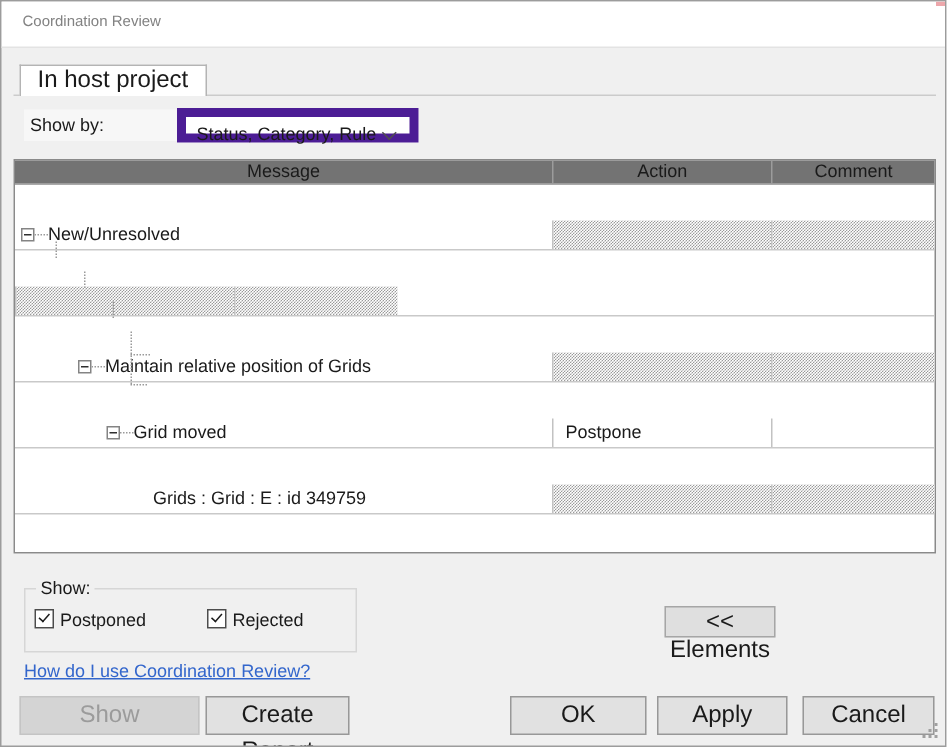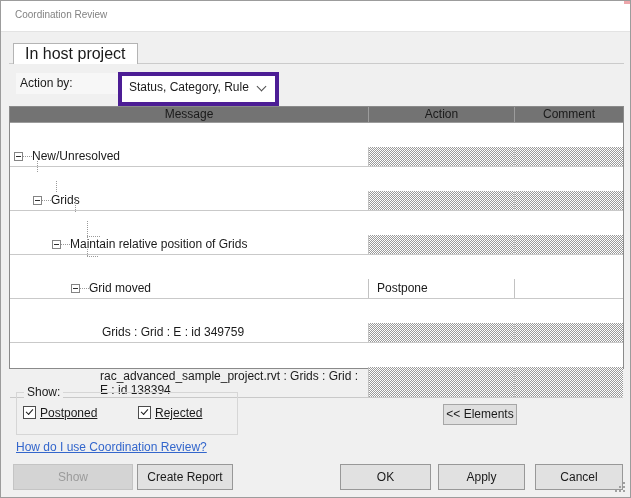--- a/index.html
+++ b/index.html
@@ -16,22 +16,22 @@
   .close-sliver { position:absolute; right:0; top:0; width:6px; height:3px; background:#eda7ab; }
 
   
   .tabline { position:absolute; left:8px; top:62px; width:615px; height:0; border-top:1px solid #cbcbcb; }
   .tab { position:absolute; left:12px; top:42px; height:21px; padding:0 11px; background:#ffffff;
          border:1px solid #b4b4b4; border-bottom:none; line-height:20px; font-size:16px; z-index:2; }
 
   
   .groupby-panel { position:absolute; left:15px; top:72px; width:103px; height:21px; background:#f7f7f7; }
   .groupby-panel span { position:absolute; left:4px; top:3px; }
-  .dropdown { position:absolute; left:117px; top:71px; width:161px; height:34px; background:#ffffff;
-              border:4px solid #4c1d95; }
+  .dropdown { position:absolute; left:117px; top:71px; width:161px; height:23px; background:#ffffff;
+              border:6px solid #4c1d95; }
   .dropdown .val { position:absolute; left:7px; top:4px; }
   .chev { position:absolute; right:10px; top:7px; width:7px; height:7px;
           border-right:1.5px solid #4f4f4f; border-bottom:1.5px solid #4f4f4f; transform:rotate(45deg); }
 
   
   .rtable { position:absolute; left:8px; top:105px; width:615px; height:263px; background:#ffffff;
             border:1px solid #8a8a8a; }
   .thead { display:flex; height:16px; background:#737373; border-bottom:1px solid #9c9c9c; }
   .thead .hc { line-height:15px; text-align:center; }
   .hc.c1 { width:358px; }
@@ -58,25 +58,25 @@
   .hs { position:absolute; top:9px; height:0; border-top:1px dotted #9a9a9a; }
   .vs { position:absolute; width:0; border-left:1px dotted #9a9a9a; }
   .ls { position:absolute; height:0; border-top:1px dotted #9a9a9a; }
 
   
   .showbox { position:absolute; left:15px; top:391px; width:222px; height:43px; border:1px solid #d6d6d6; }
   .showbox .legend { position:absolute; top:-8px; left:7px; background:#f0f0f0; padding:0 3px; }
   .cb { position:absolute; top:13px; width:13px; height:13px; background:#ffffff; border:1px solid #4c4c4c; }
   .cb .check { position:absolute; left:2px; top:2px; width:7px; height:4px;
                border-left:1.6px solid #1c1c1c; border-bottom:1.6px solid #1c1c1c; transform:rotate(-48deg); }
-  .cblabel { position:absolute; top:13px; line-height:14px;text-decoration:underline; }
+  .cblabel { position:absolute; top:13px; line-height:14px; }
 
   
   .btn { position:absolute; background:#e1e1e1; border:1px solid #989898; text-align:center;
-         font-size:12px; color:#1a1a1a; font-family:inherit; }
+         font-size:16px; color:#1a1a1a; font-family:inherit; }
   .btn.footer { top:463px; height:26px; line-height:24px; }
   .btn.disabled { background:#d4d4d4; border-color:#c4c4c4; color:#9b9b9b; }
   .btn-elements { left:442px; top:403px; width:74px; height:21px; line-height:19px; background:#dfdfdf; border-color:#a6a6a6; }
   .helplink { position:absolute; left:15px; top:439px; color:#3366cc; text-decoration:underline; }
 
   .grip { position:absolute; right:5px; bottom:5px; width:2px; height:2px; background:#a0a0a0;
           box-shadow:-4px 0 0 #a0a0a0, -8px 0 0 #a0a0a0, 0 -4px 0 #a0a0a0, -4px -4px 0 #a0a0a0, 0 -8px 0 #a0a0a0; }
 </style>
 </head>
 <body>
@@ -87,21 +87,21 @@
     <span class="title">Coordination Review</span>
     <div class="close-sliver"></div>
   </div>
 
   <div class="tabline"></div>
   <div class="tab">
     <span>In host project</span>
   </div>
 
   <div class="groupby-panel">
-    <span>Action by:</span>
+    <span>Show by:</span>
   </div>
   <div class="dropdown">
     <span class="val">Status, Category, Rule</span>
     <span class="chev"></span>
   </div>
 
   <div class="rtable">
     <div class="thead">
       <div class="hc c1">Message</div>
       <div class="hc c2">Action</div>
@@ -115,27 +115,20 @@
           <span class="expander" style="left:4px">
               <span class="minus"></span>
             </span>
           <span class="rowlabel" style="left:22px">New/Unresolved</span>
         </div>
         <div class="cell act hatch"></div>
         <div class="cell com hatch"></div>
       </div>
 
       <div class="trow">
-        <div class="cell msg">
-          <i class="hs" style="left:32px;width:9px"></i>
-          <span class="expander" style="left:23px">
-              <span class="minus"></span>
-            </span>
-          <span class="rowlabel" style="left:41px">Grids</span>
-        </div>
         <div class="cell act hatch"></div>
         <div class="cell com hatch"></div>
       </div>
 
       <div class="trow">
         <div class="cell msg">
           <i class="hs" style="left:51px;width:9px"></i>
           <span class="expander" style="left:42px">
               <span class="minus"></span>
             </span>
@@ -160,27 +153,20 @@
       </div>
 
       <div class="trow">
         <div class="cell msg">
           <span class="rowlabel" style="left:92px">Grids : Grid : E : id 349759</span>
         </div>
         <div class="cell act hatch"></div>
         <div class="cell com hatch"></div>
       </div>
 
-      <div class="trow tall">
-        <div class="cell msg">
-          <span class="rowlabel wrap" style="left:90px">rac_advanced_sample_project.rvt : Grids : Grid : E : id 138394</span>
-        </div>
-        <div class="cell act hatch"></div>
-        <div class="cell com hatch"></div>
-      </div>
 
       <i class="vs" style="left:27px;top:14px;height:11px"></i>
       <i class="vs" style="left:46px;top:34px;height:11px"></i>
       <i class="vs" style="left:65px;top:54px;height:11px"></i>
       <i class="vs" style="left:77px;top:74px;height:35px"></i>
       <i class="ls" style="left:77px;top:89px;width:13px"></i>
       <i class="ls" style="left:77px;top:109px;width:11px"></i>
     </div>
   </div>
 

